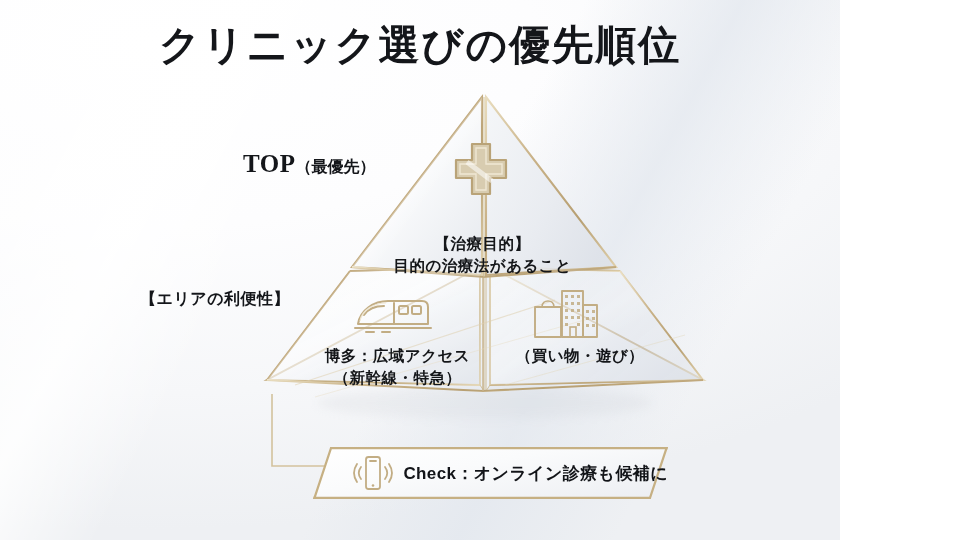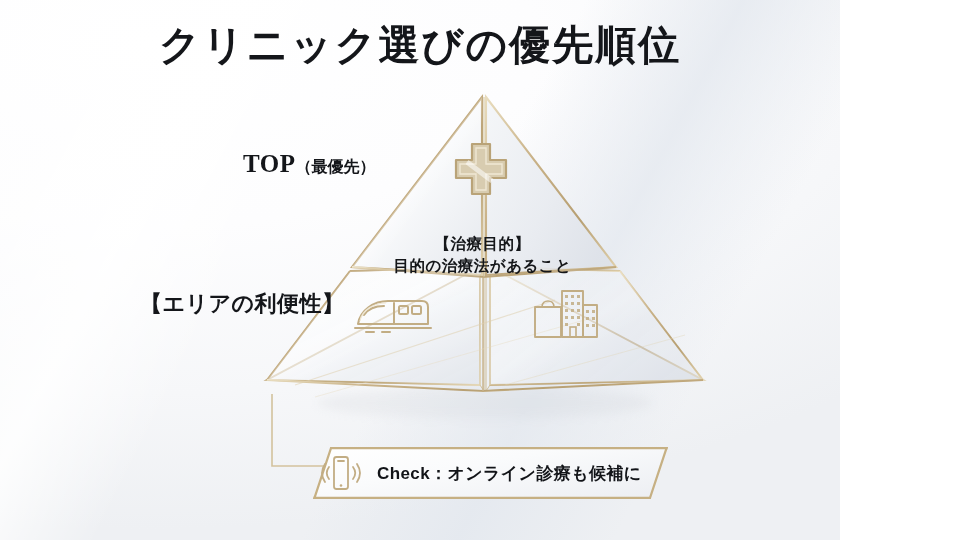--- a/index.html
+++ b/index.html
@@ -78,21 +78,21 @@
   }
   .side-label .jp {
     font-family: "Liberation Sans", "DejaVu Sans", sans-serif;
     font-weight: 700;
     font-size: 16px;
     letter-spacing: 0px;
   }
   .side-label .row2 {
     font-family: "Liberation Sans", "DejaVu Sans", sans-serif;
     font-weight: 700;
-    font-size: 22px;
+    font-size: 16px;
     margin-top: 7px;
     letter-spacing: .5px;
   }
 
   #label-top  { left: 243px; top: 150px; width: 170px; }
   #label-base { left: 140px; top: 282px; width: 200px; }
 
   
   #pyramid-svg {
     position: absolute;
@@ -150,22 +150,22 @@
             clip-path: polygon(5.0% 0%, 100% 0%, 95.0% 100%, 0% 100%);
     box-shadow: 0 2px 7px rgba(120,125,135,.18);
   }
   
   #check-bar svg.frame { position: absolute; inset: 0; width: 100%; height: 100%; }
   #check-bar .bar-content {
     position: absolute;
     inset: 0;
     display: flex;
     align-items: center;
-    justify-content: flex-start;
-    gap: 14px;
+    justify-content: flex-end;
+    gap: 8px;
     padding-left: 6px;
   }
   #check-bar .bar-label {
     font-family: "Liberation Sans", "DejaVu Sans", sans-serif;
     font-weight: 700;
     font-size: 17px;
     color: #121418;
     letter-spacing: .4px;
     white-space: nowrap;
   }
@@ -344,22 +344,27 @@
       </g>
       <rect x="41" y="42" width="6" height="10" fill="none" stroke="#c2ad84" stroke-width="1.6"></rect>
     </svg>
   </div>
 
   <div class="tier-text" id="text-top">
     <div class="l1">【治療目的】</div>
     <div class="l2">目的の治療法があること</div>
   </div>
 
+  <div class="tier-text" id="text-left">
+    <div class="l1">博多：広域アクセス</div>
+    <div class="l2">（新幹線・特急）</div>
+  </div>
 
   <div class="tier-text" id="text-right">
+    <div class="l2">（買い物・遊び）</div>
   </div>
 
   <div id="check-bar">
     <div class="bar-shape"></div>
     <svg class="frame" viewBox="0 0 355 52" preserveAspectRatio="none">
       <polygon points="18,1.2 353.5,1.2 337,50.8 1.5,50.8" fill="none" stroke="#c6b083" stroke-width="2.2"></polygon>
     </svg>
     <div class="bar-content">
       <span id="icon-phone">
         <svg viewBox="0 0 44 40" width="44" height="40">

